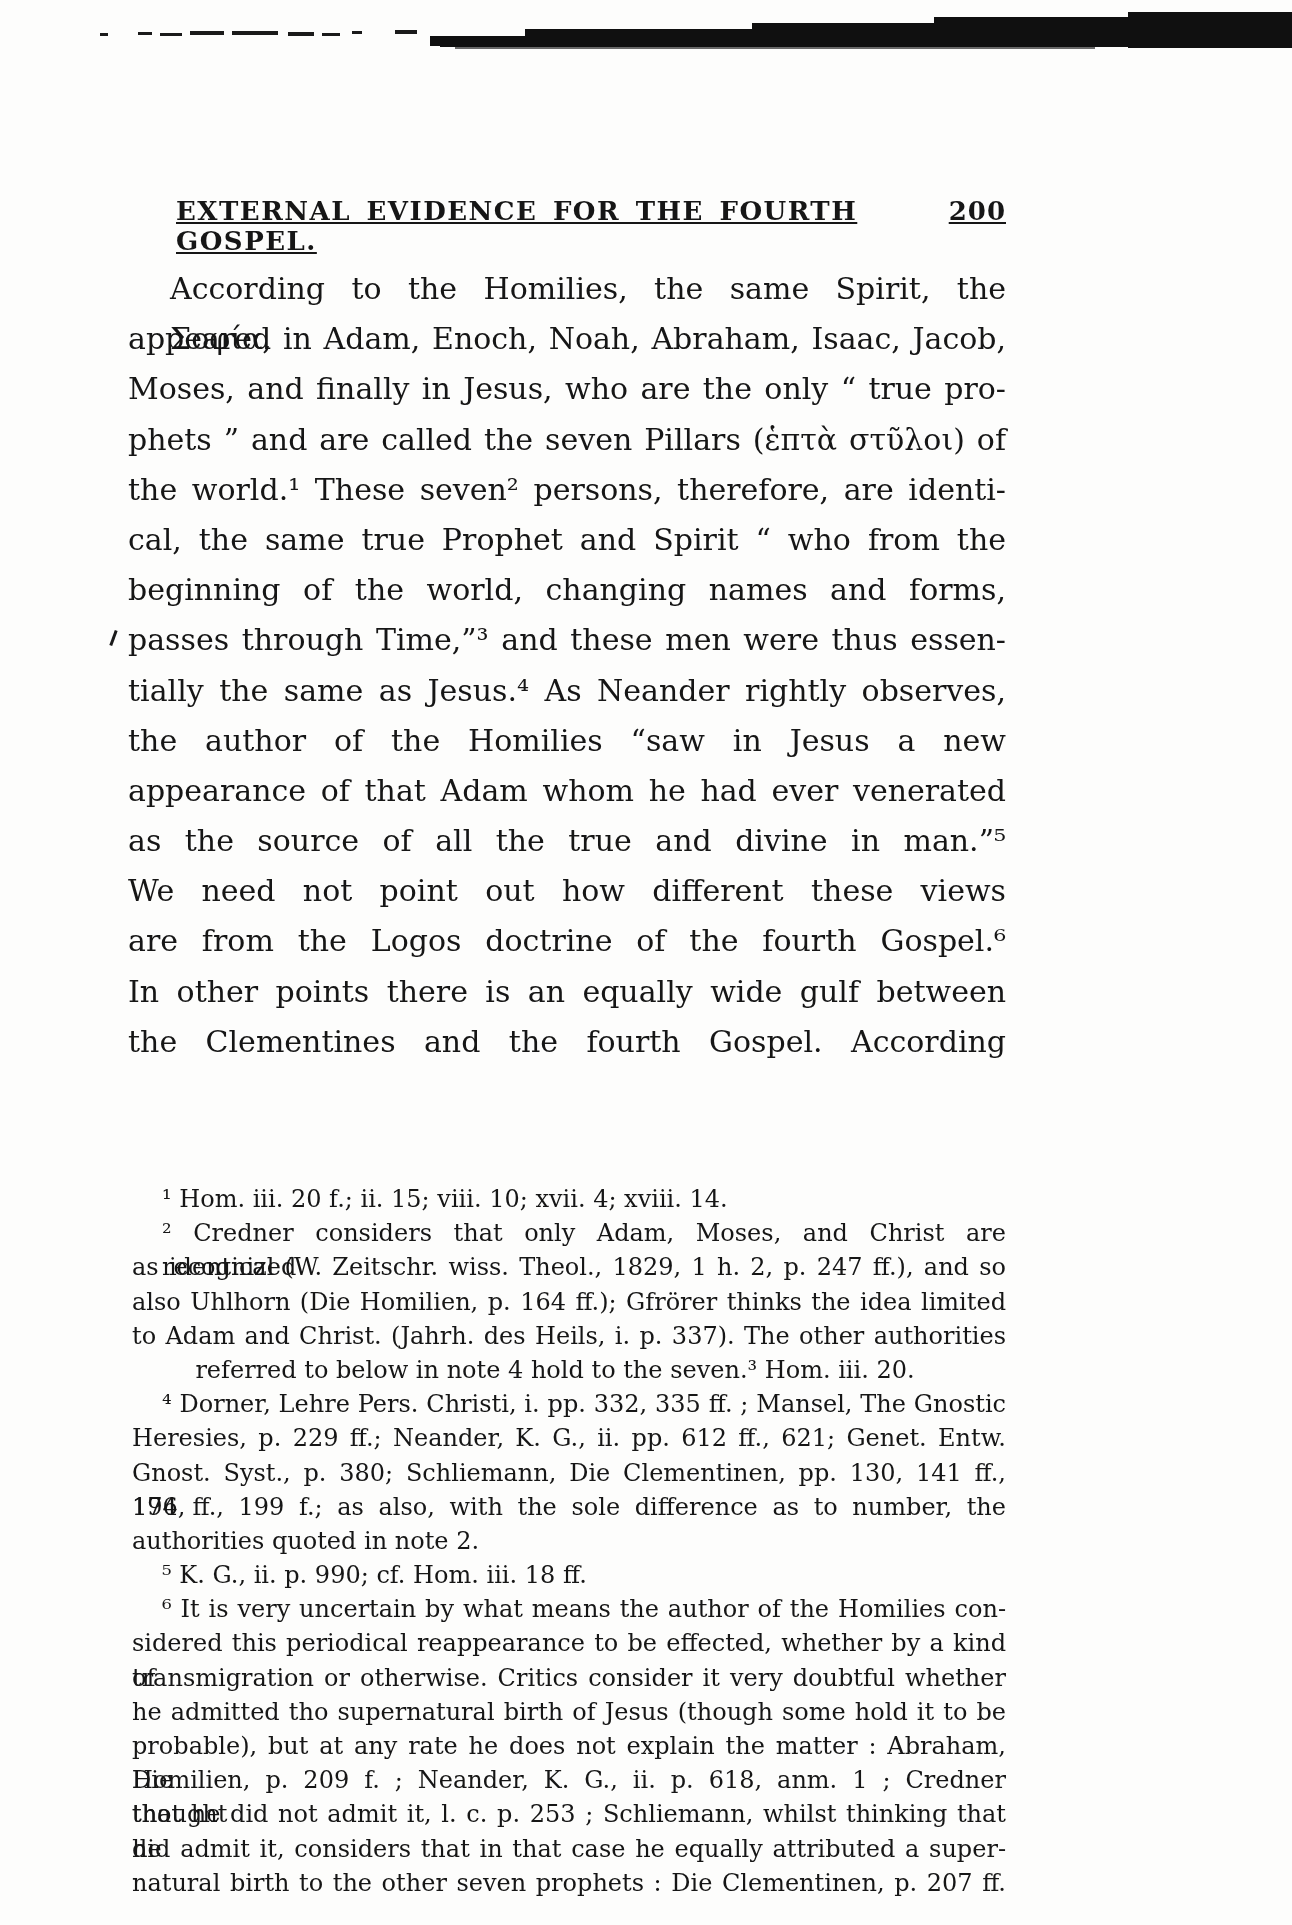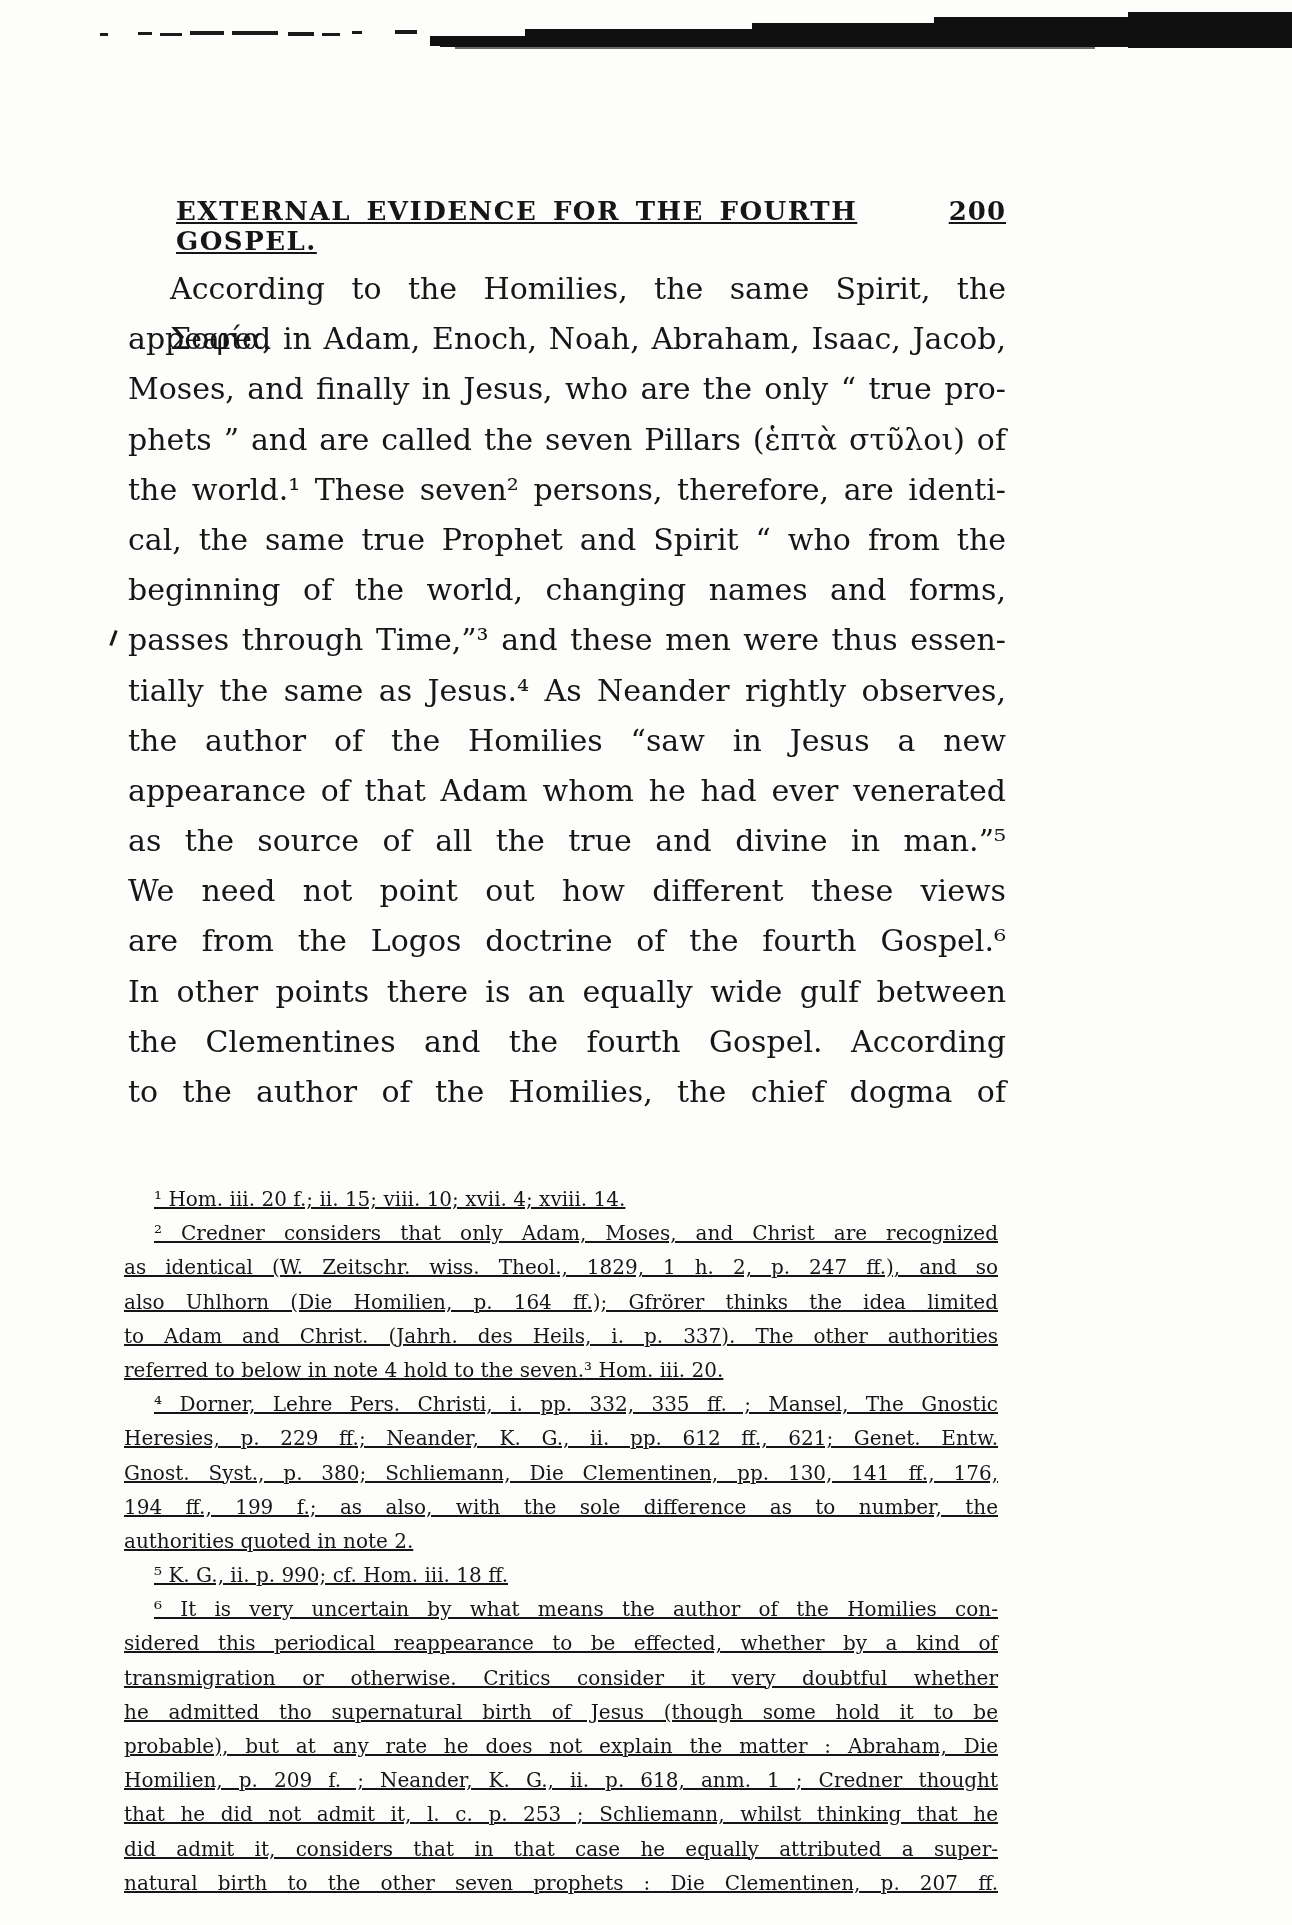--- a/index.html
+++ b/index.html
@@ -24,31 +24,30 @@
     font-size:30px;
   }
   .b-line {
     height:50.2px; line-height:50.2px;
     text-align:justify; text-align-last:justify;
     word-spacing:2px;
   }
   .indent { padding-left:42px; }
 
   .fn-block {
-    position:absolute; left:124px; top:1182px; width:874px;
-    font-size:20px;
-    text-decoration:underline;
+    position:absolute; left:132px; top:1182px; width:874px;
+    font-size:24px;
   }
   .fn-line {
     height:34.2px; line-height:34.2px;
     text-align:justify; text-align-last:justify;
   }
   .fn-left { text-align:left; text-align-last:left; }
   .fn-indent { padding-left:30px; }
-  .fn-split { display:flex; justify-content:flex-start; }
+  .fn-split { display:flex; justify-content:center; }
   .fn-split .right { padding-right:28px; }
 </style>
 </head>
 <body>
 
 <div>
   <div class="art" style="left:430px; top:36px; width:100px; height:10px;"></div>
   <div class="art" style="left:525px; top:29px; width:230px; height:17px;"></div>
   <div class="art" style="left:752px; top:23px; width:185px; height:24px;"></div>
   <div class="art" style="left:934px; top:17px; width:196px; height:30px;"></div>
@@ -82,21 +81,20 @@
   <div class="b-line">beginning of the world, changing names and forms,</div>
   <div class="b-line">passes through Time,”³ and these men were thus essen-</div>
   <div class="b-line">tially the same as Jesus.⁴ As Neander rightly observes,</div>
   <div class="b-line">the author of the Homilies “saw in Jesus a new</div>
   <div class="b-line">appearance of that Adam whom he had ever venerated</div>
   <div class="b-line">as the source of all the true and divine in man.”⁵</div>
   <div class="b-line">We need not point out how different these views</div>
   <div class="b-line">are from the Logos doctrine of the fourth Gospel.⁶</div>
   <div class="b-line">In other points there is an equally wide gulf between</div>
   <div class="b-line">the Clementines and the fourth Gospel. According</div>
-  <div class="b-line">to the author of the Homilies, the chief dogma of</div>
 </div>
 
 <div class="fn-block">
   <div class="fn-line fn-left fn-indent">¹ Hom. iii. 20 f.; ii. 15; viii. 10; xvii. 4; xviii. 14.</div>
 
   <div class="fn-line fn-indent">² Credner considers that only Adam, Moses, and Christ are recognized</div>
   <div class="fn-line">as identical (W. Zeitschr. wiss. Theol., 1829, 1 h. 2, p. 247 ff.), and so</div>
   <div class="fn-line">also Uhlhorn (Die Homilien, p. 164 ff.); Gfrörer thinks the idea limited</div>
   <div class="fn-line">to Adam and Christ. (Jahrh. des Heils, i. p. 337). The other authorities</div>
 

